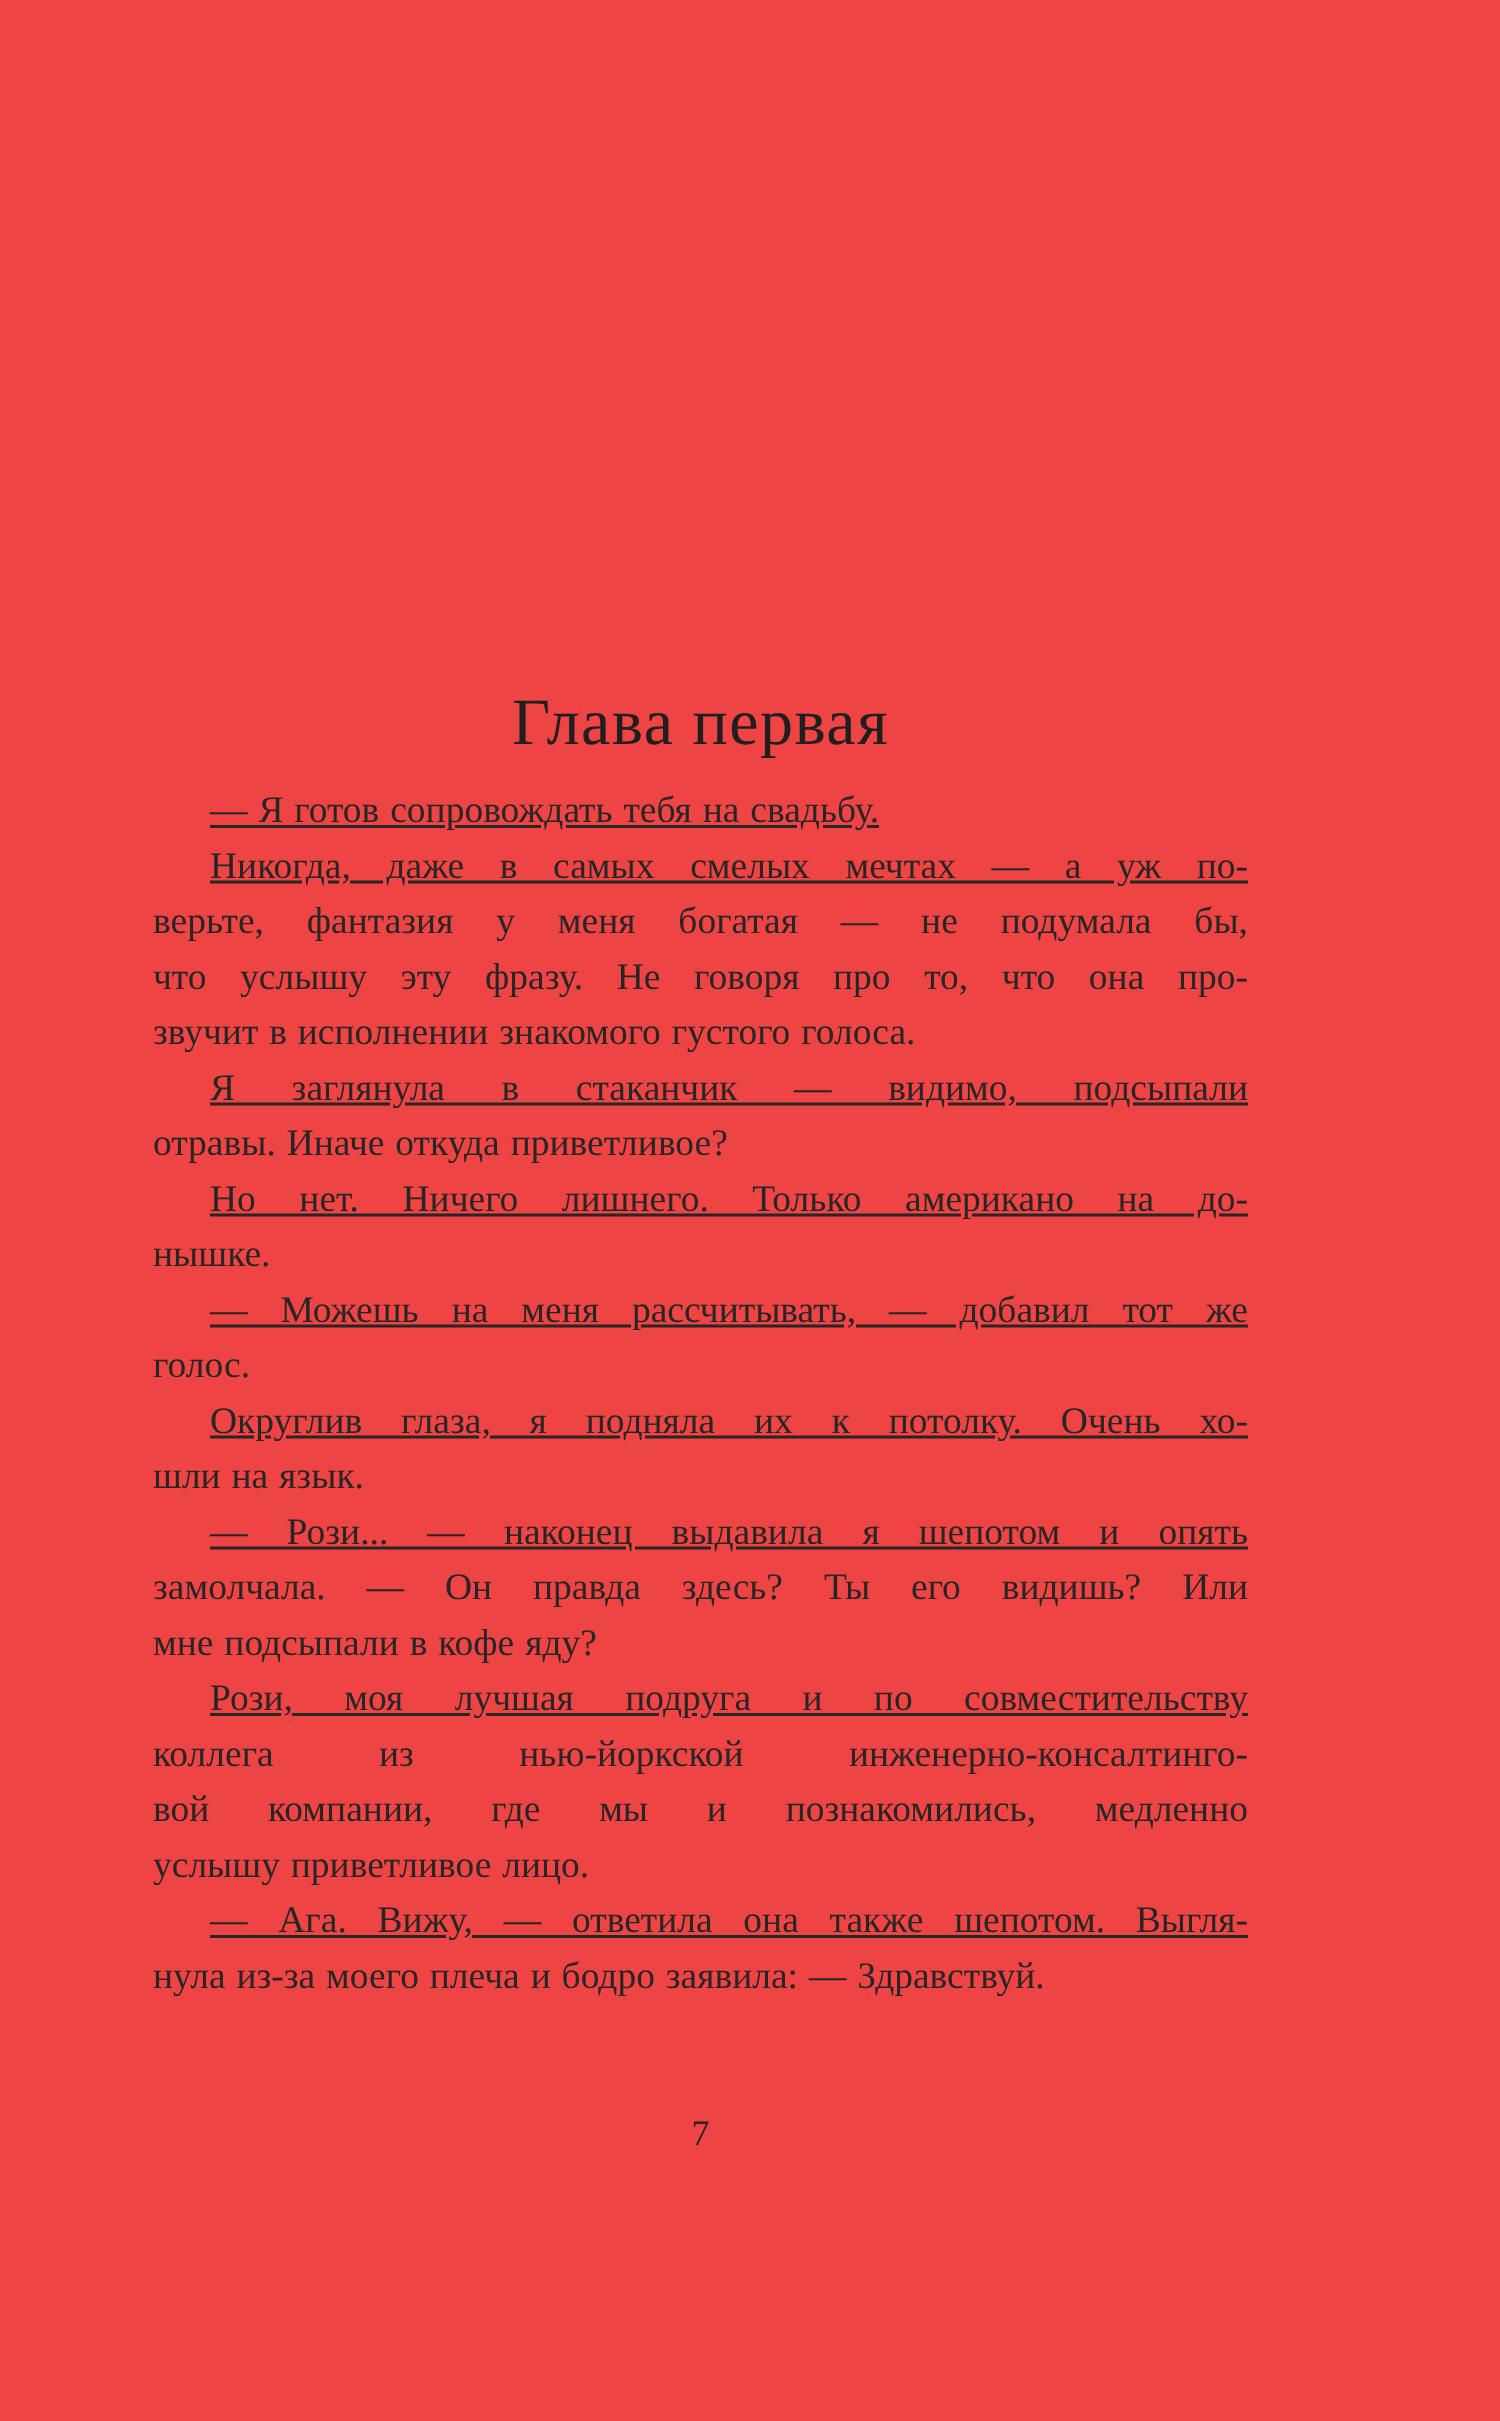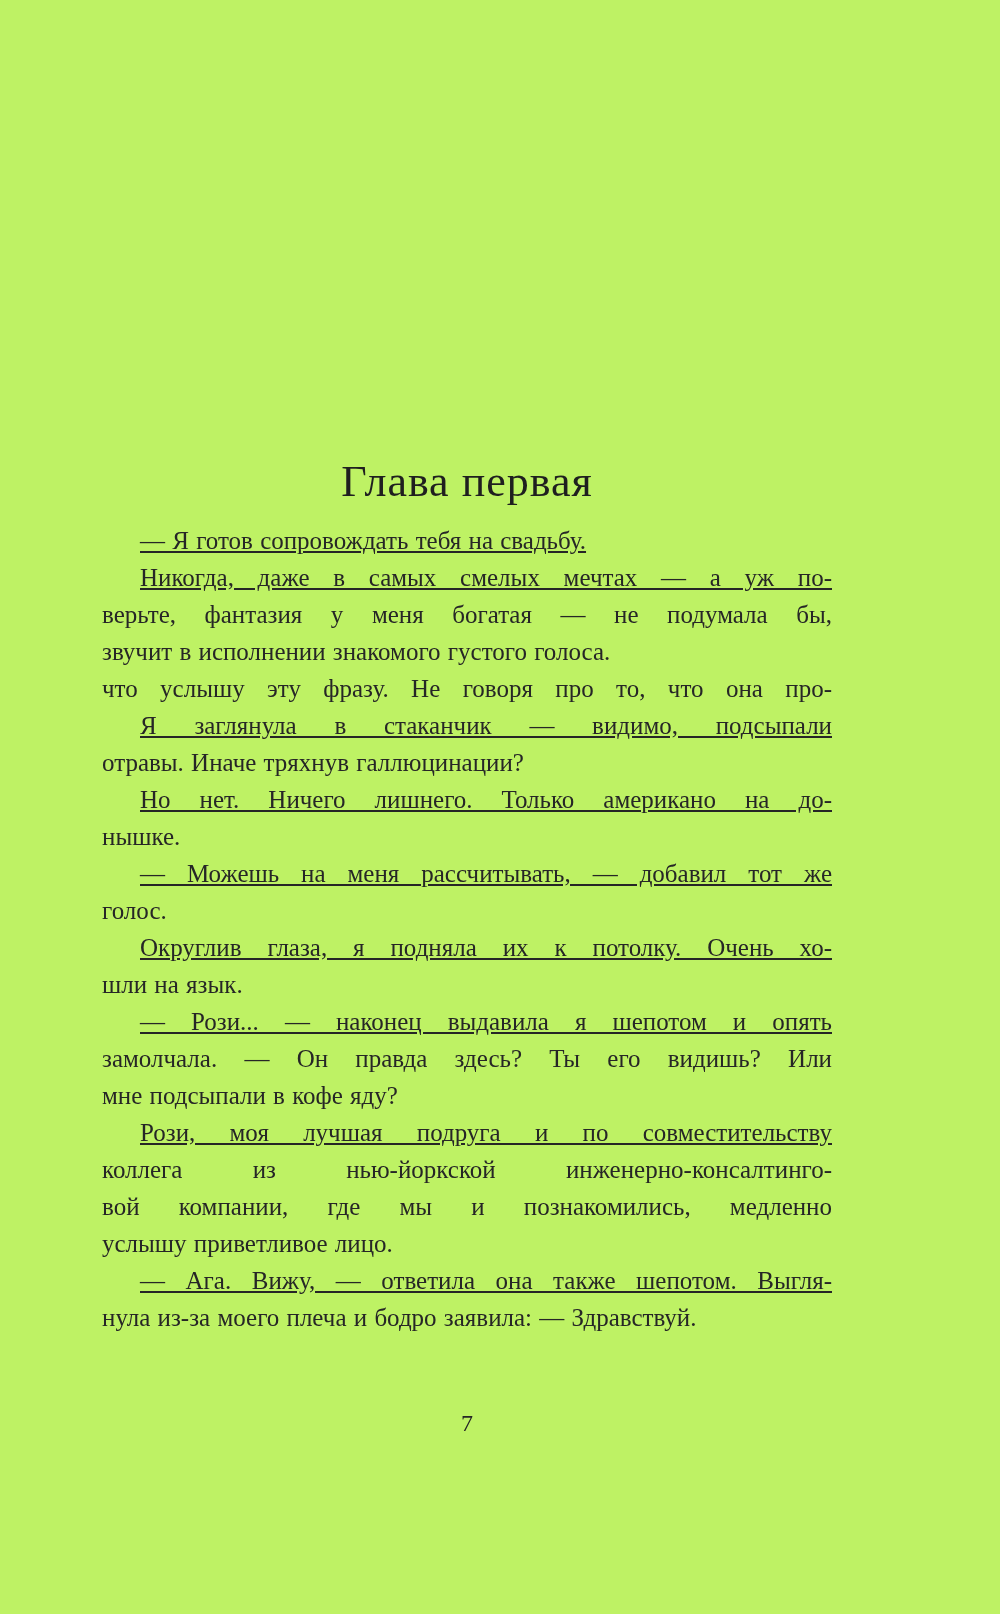--- a/index.html
+++ b/index.html
@@ -4,21 +4,21 @@
 <style>
   html, body {
     margin: 0;
     padding: 0;
     background: #ffffff;
   }
   .page {
     position: relative;
     width: 1000px;
     height: 1614px;
-    background: #bef264;
+    background: #ef4444;
     font-family: "Liberation Serif", "DejaVu Serif", serif;
     color: #262626;
     overflow: hidden;
   }
   .content {
     position: absolute;
     top: 458px;
     left: 102px;
     width: 730px;
   }
@@ -69,26 +69,26 @@
 <div class="page">
   <div class="content">
     <h1 class="chapter-title">Глава первая</h1>
     <div class="text-block">
         <div class="para">
           <div class="line indent last">— Я готов сопровождать тебя на свадьбу.</div>
         </div>
         <div class="para">
           <div class="line indent">Никогда, даже в самых смелых мечтах — а уж по-</div>
           <div class="line">верьте, фантазия у меня богатая — не подумала бы,</div>
+          <div class="line">что услышу эту фразу. Не говоря про то, что она про-</div>
           <div class="line last">звучит в исполнении знакомого густого голоса.</div>
-          <div class="line">что услышу эту фразу. Не говоря про то, что она про-</div>
         </div>
         <div class="para">
           <div class="line indent">Я заглянула в стаканчик — видимо, подсыпали</div>
-          <div class="line last">отравы. Иначе тряхнув галлюцинации?</div>
+          <div class="line last">отравы. Иначе откуда приветливое?</div>
         </div>
         <div class="para">
           <div class="line indent">Но нет. Ничего лишнего. Только американо на до-</div>
           <div class="line last">нышке.</div>
         </div>
         <div class="para">
           <div class="line indent">— Можешь на меня рассчитывать, — добавил тот же</div>
           <div class="line last">голос.</div>
         </div>
         <div class="para">

